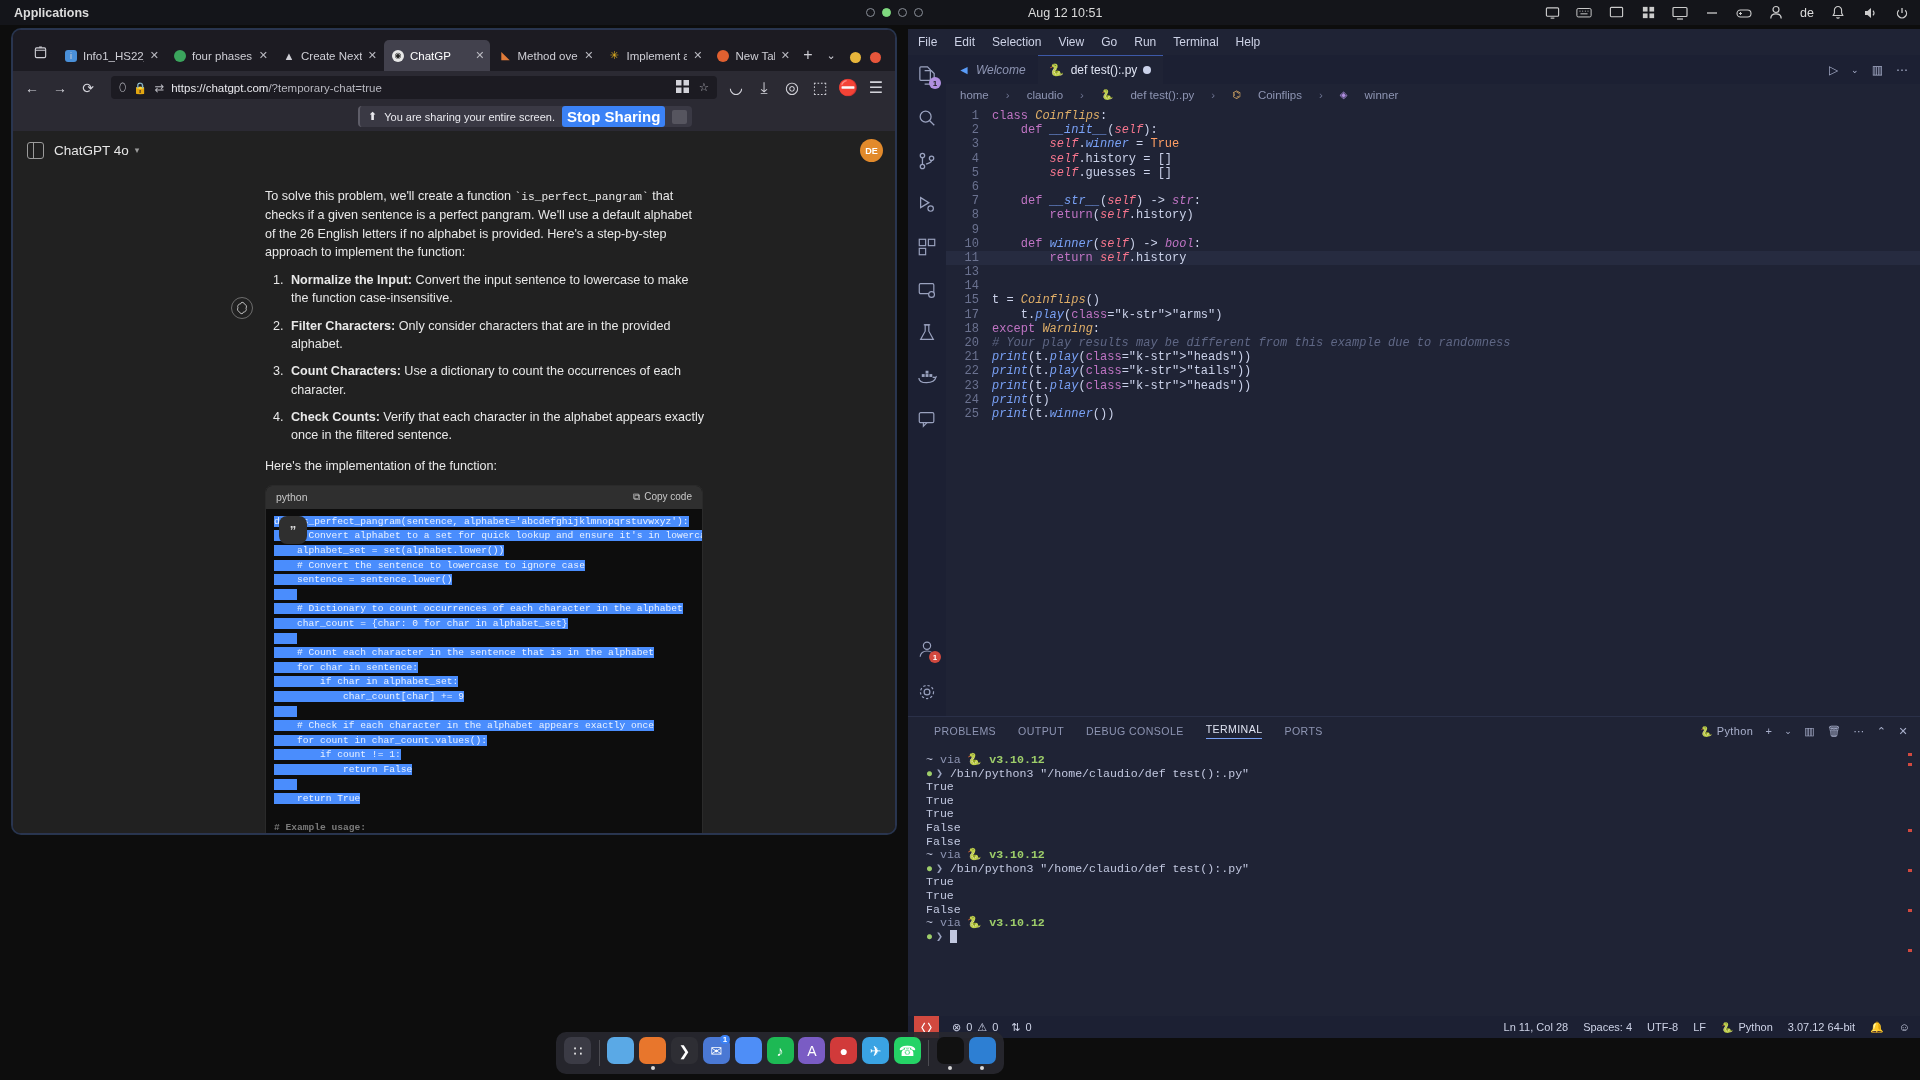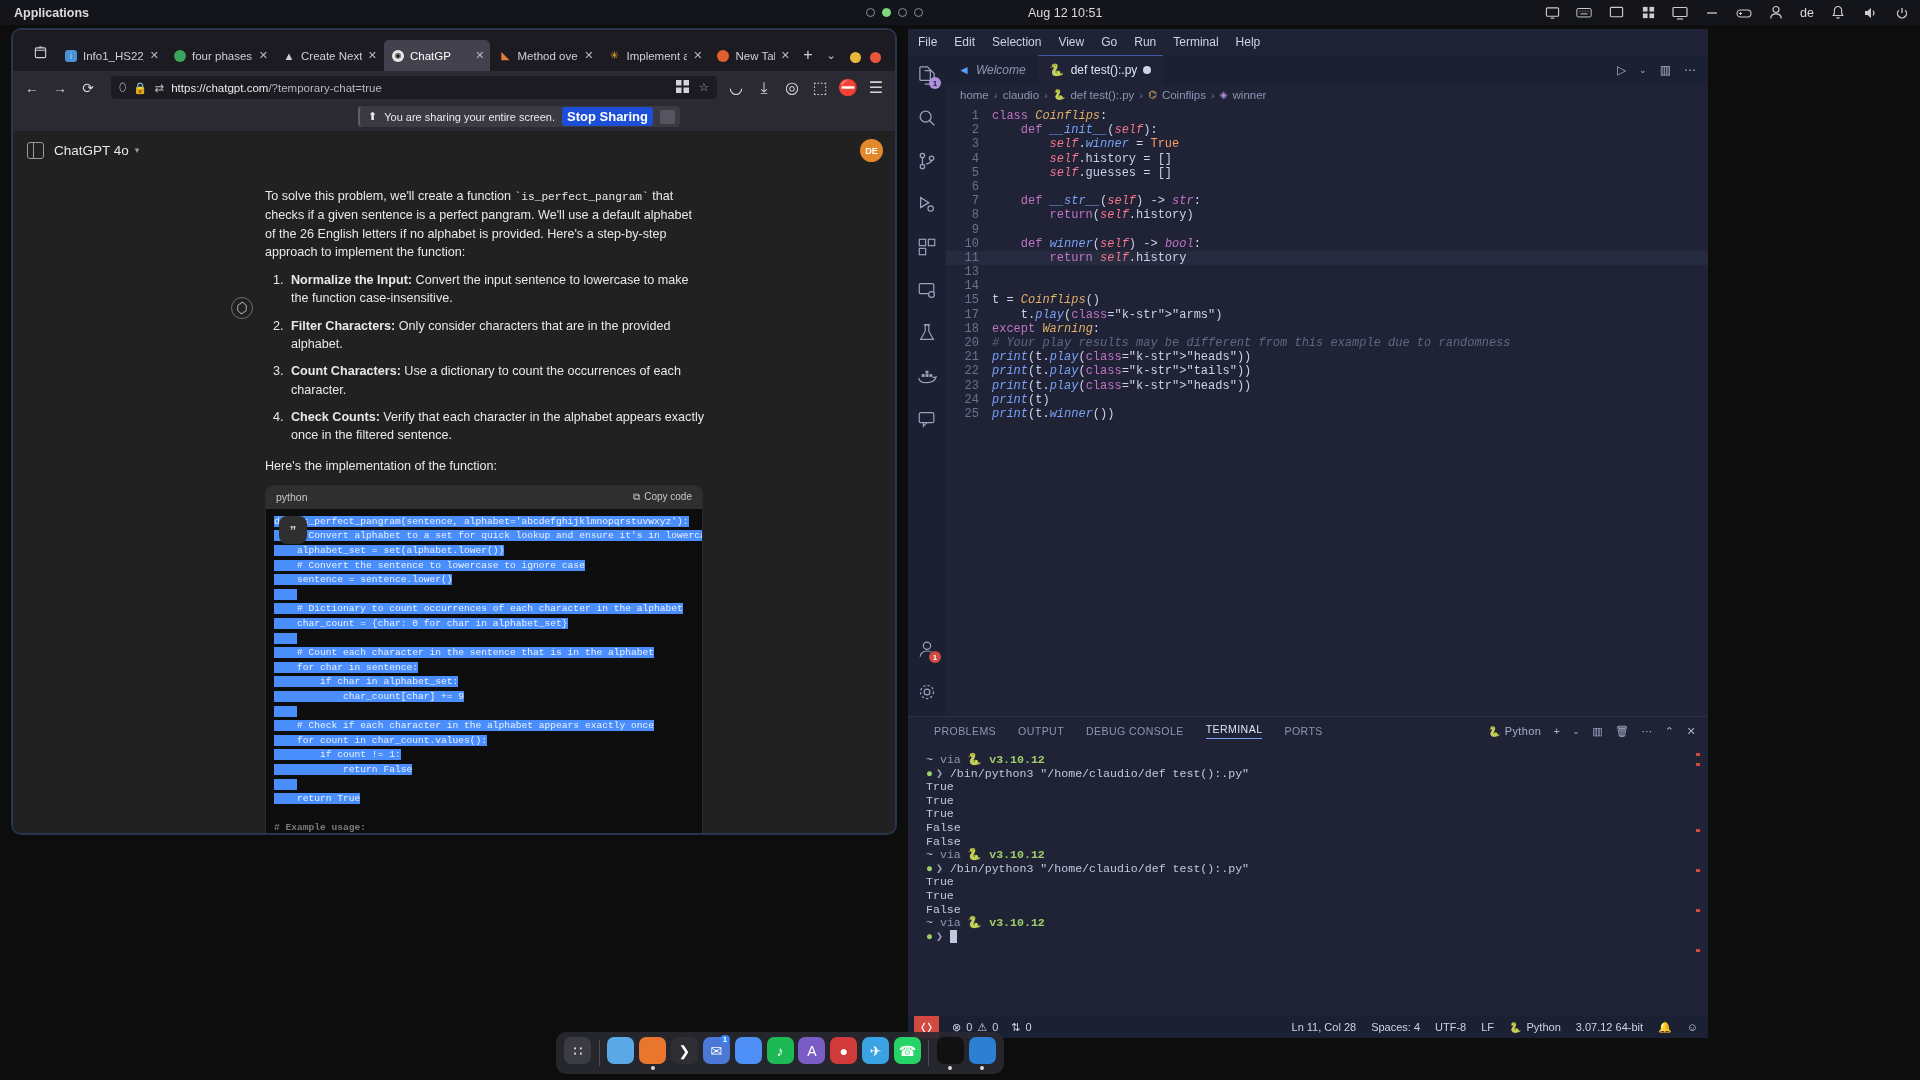--- a/index.html
+++ b/index.html
@@ -66,21 +66,21 @@
   .navbtn-r { width: 18px; height: 18px; display:flex; align-items:center; justify-content:center; color:#d3d3da; }
 
   #ff-bookmarkbar { height: 27px; background:#2b2a33; position: relative; }
   #share-pill {
     position: absolute; left: 345px; top: 2px; height: 21px;
     background: #3a3944; border-radius: 4px; display: flex; align-items: center;
     gap: 7px; padding: 0 5px 0 8px; font-size: 11px; color: #e9e9ee;
     border-left: 2px solid #5e5d68;
   }
   #share-pill .stop {
-    background: #1d4ed8; color: #fff; border-radius: 3px; padding: 2px 5px; font-size: 13px; font-weight: 600;
+    background: #3b82f6; color: #fff; border-radius: 3px; padding: 2px 5px; font-size: 15px; font-weight: 600;
   }
   #share-pill .minib { width: 15px; height: 14px; background:#56555f; border-radius:2px; }
 
   #ff-content { height: 100%; background: #212121; position: relative; }
   #chat-header {
     height: 38px; display: flex; align-items: center; padding: 0 14px; gap: 10px;
     position: relative;
   }
   #chat-header .sq { width:17px;height:17px;border:1.6px solid #9b9b9b;border-radius:3px;position:relative;}
   #chat-header .sq::after{content:"";position:absolute;left:4.5px;top:0;bottom:0;width:1.6px;background:#9b9b9b;}
@@ -115,37 +115,37 @@
   .cl { white-space: pre; color: #d4d4d4; }
   .cl span.sel { background: #4a8dfd; color: #e9f1ff; } .cl.plain .cm {color:#7a7a7a;font-weight:bold;}
   #quote-bubble {
     position: absolute; left: 266px; top: 347px; width: 28px; height: 28px; border-radius: 8px;
     background: #2f2f2f; color:#ddd; display:flex;align-items:center;justify-content:center;font-size:13px;font-weight:700;
     z-index: 6;
   }
 
   
   #vscode {
-    position: absolute; left: 908px; top: 29px; width: 800px; height: 1009px;
+    position: absolute; left: 908px; top: 29px; width: 1012px; height: 1009px;
     background: #1f2335; display: flex; flex-direction: column;
   }
   #vs-menubar { height: 26px; display: flex; align-items: center; gap: 17px; padding-left: 10px; font-size: 12px; color: #cdd2e6; }
   #vs-main { flex: 1; display: flex; min-height: 0; }
   #activitybar { width: 38px; background: #1c2033; display: flex; flex-direction: column; align-items: center; padding-top: 8px; gap: 19px; }
   .ab-ico { width: 24px; height: 24px; display:flex;align-items:center;justify-content:center; color:#9aa2bf; position: relative; }
   .ab-badge { position:absolute; right:-2px; bottom:-2px; width: 12px;height:12px;border-radius:50%;background:#b08fe0;color:#1b1b1b;font-size:8px;display:flex;align-items:center;justify-content:center;font-weight:700;}
   .ab-badge.red { background:#d1493f; color:#fff; }
   #ab-bottom { margin-top: auto; display:flex;flex-direction:column;align-items:center;gap:19px;padding-bottom:12px;}
   #vs-editorpane { flex: 1; display: flex; flex-direction: column; min-width:0; background:#1f2335; }
   #vs-tabs { height: 29px; display: flex; align-items: stretch; background:#1c2033; position: relative; }
   .vs-tab { display:flex; align-items:center; gap:6px; padding: 0 12px; font-size: 12px; color:#8e95b3; font-style: italic; }
   .vs-tab.active { background: #1f2335; color:#dfe3f2; font-style: normal; border-top: 1px solid #3d59a8; }
   .vs-tab .dirty { width: 8px; height: 8px; border-radius: 50%; background: #cbd2ea; }
   .vs-tabs-right { margin-left:auto; display:flex; align-items:center; gap:13px; padding-right:12px; color:#a9b0cc; font-size:12px;}
-  #vs-breadcrumb { height: 21px; display:flex; align-items:center; gap:5px; padding-left: 14px; font-size: 11.5px; color:#8e95b3; }
+  #vs-breadcrumb { height: 21px; display:flex; align-items:center; gap:17px; padding-left: 14px; font-size: 11.5px; color:#8e95b3; }
   #vs-breadcrumb .sep { color:#6d7391; }
   #vs-code { flex: 1; overflow: hidden; position: relative; font-family: "Liberation Mono", monospace; font-size: 12px; line-height: 14.2px; padding-top: 4px; }
   .code-row { display:flex; height: 14.2px; }
   .code-row.cur { background: #262b40; }
   .ln { width: 46px; text-align: right; padding-right: 13px; color: #6b7290; flex:none; }
   .cd { white-space: pre; color:#cbd2ea; }
   .k-kw { color: #c074c4; }
   .k-cls { color:#e0af68; font-style: italic; }
   .k-self { color:#f7768e; font-style: italic; }
   .k-fn { color:#7aa2f7; font-style: italic; }

